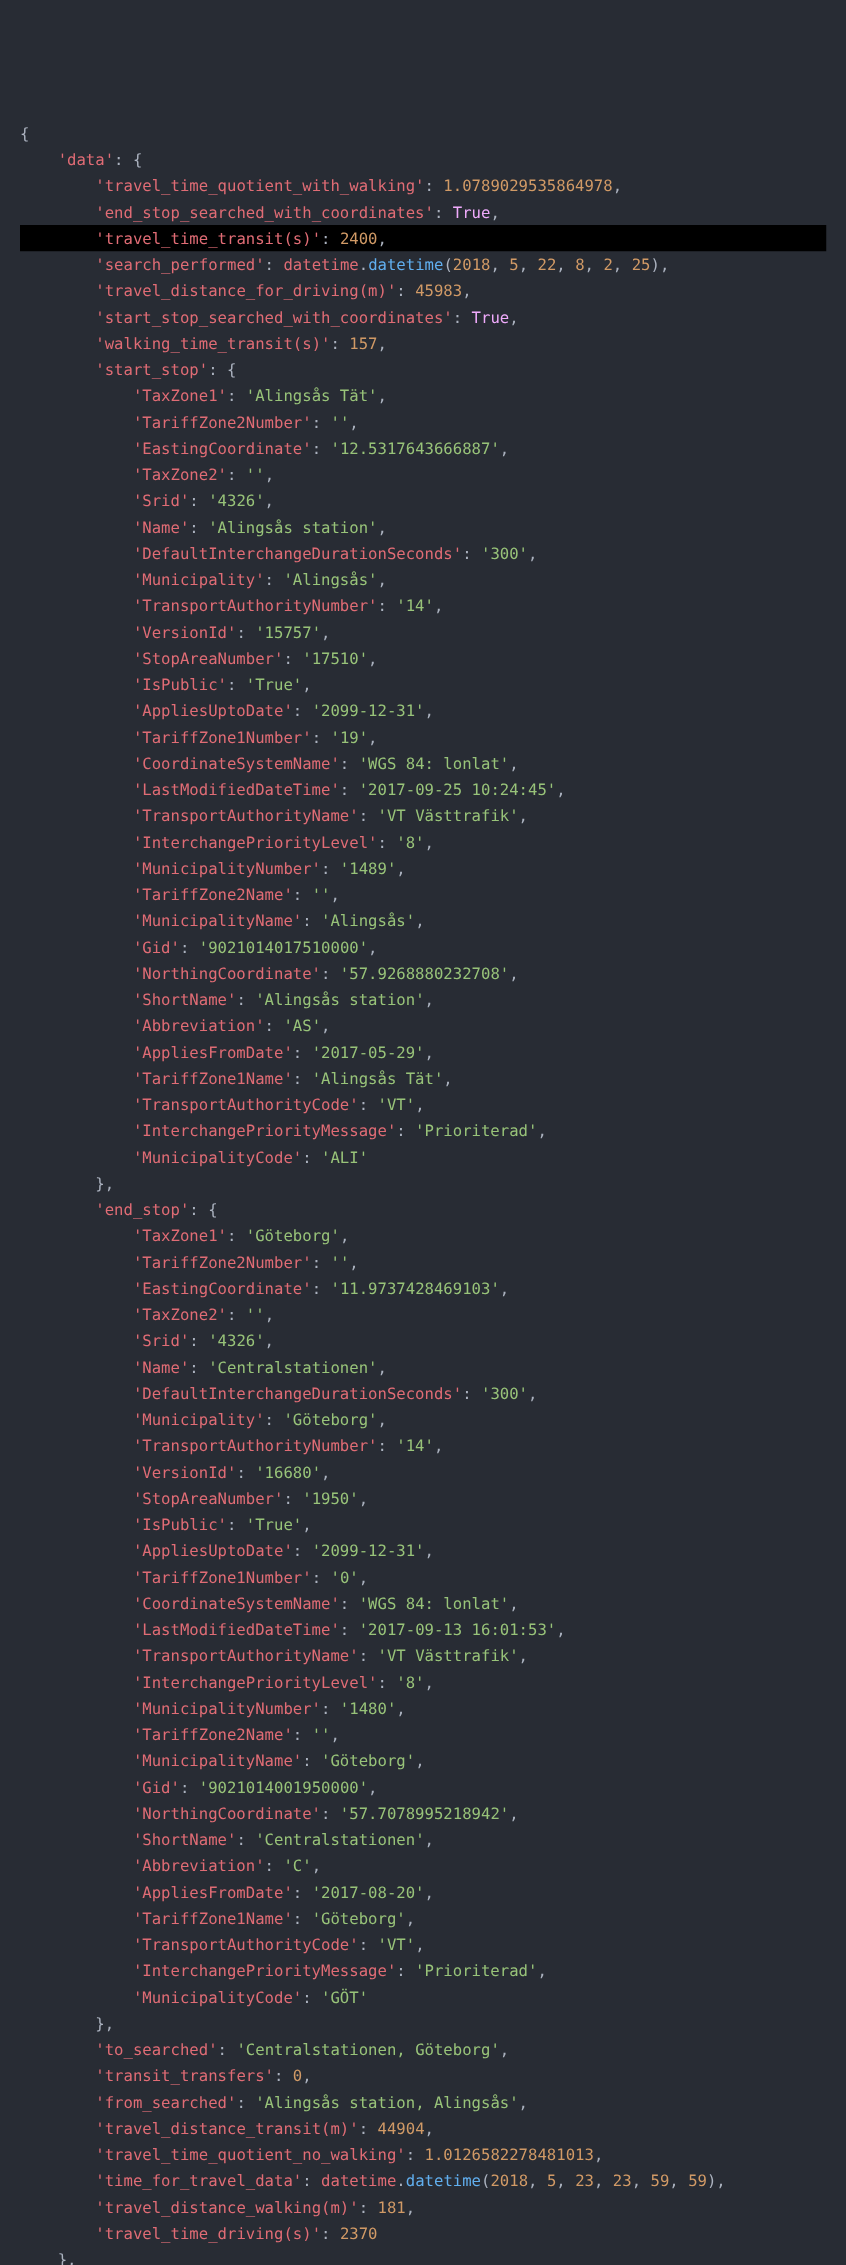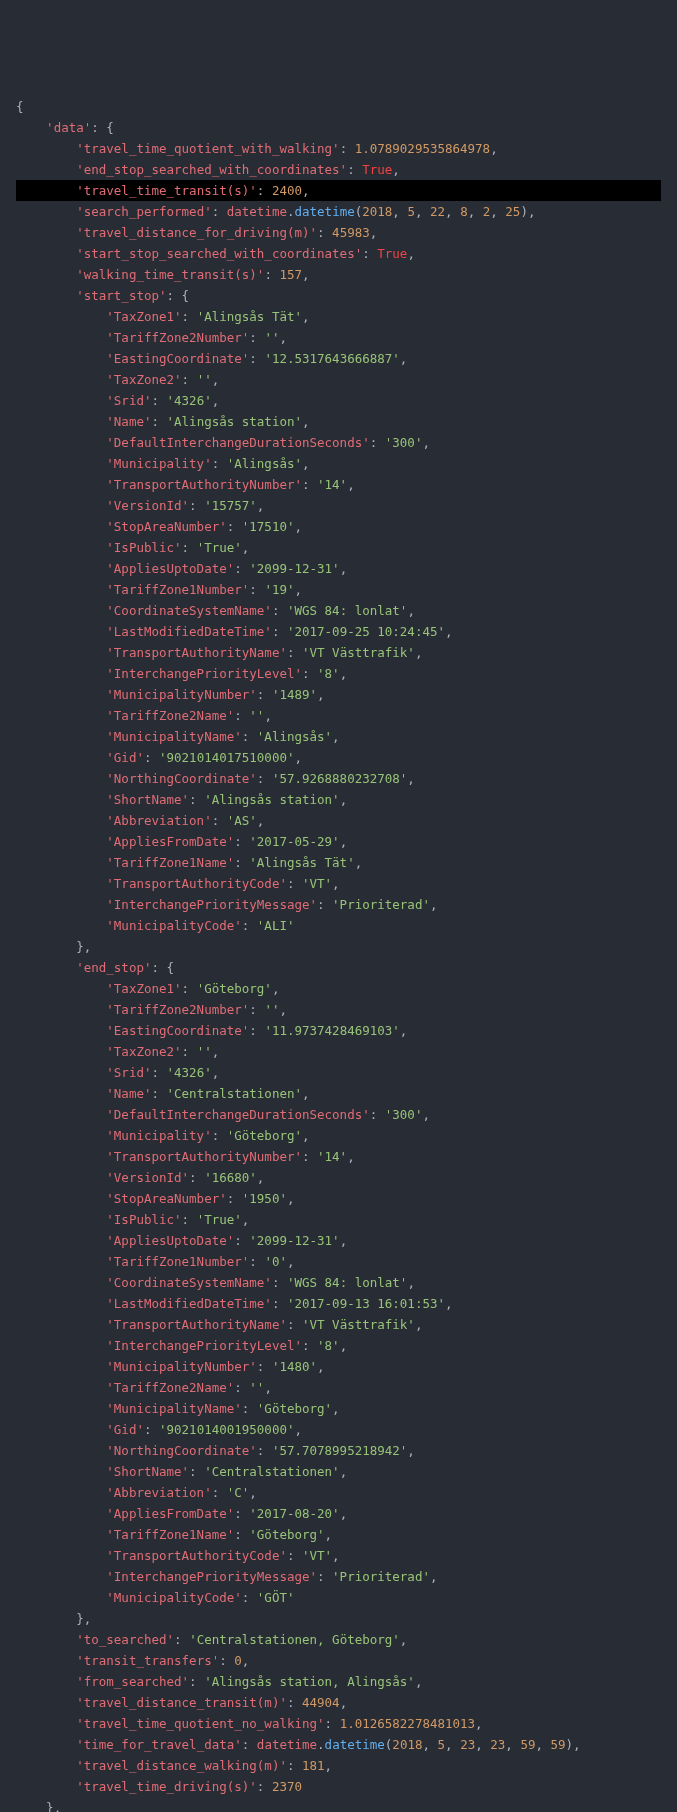--- a/index.html
+++ b/index.html
@@ -14,21 +14,21 @@
     width: 677px;
     box-sizing: border-box;
     overflow-x: hidden;
   }
   .line { display: block; }
   .hl { background: #000000; display: inline-block; width: 100%; }
   .p { color: #abb2bf; }        
   .k { color: #e06c75; }        
   .s { color: #98c379; }        
   .n { color: #d19a66; }        
-  .b { color: #ef4444; }        
+  .b { color: #f0abfc; }        
   .c1 { color: #e06c75; }       
   .c2 { color: #61afef; } 
 </style>
 </head>
 <body>
 
 
 
 <div id="code-root"><span class="line"><span class="p">{</span></span><span class="line">    <span class="k">'data'</span><span class="p">: {</span></span><span class="line">        <span class="k">'travel_time_quotient_with_walking'</span><span class="p">: </span><span class="n">1.0789029535864978</span><span class="p">,</span></span><span class="line">        <span class="k">'end_stop_searched_with_coordinates'</span><span class="p">: </span><span class="b">True</span><span class="p">,</span></span><span class="line hl">        <span class="k">'travel_time_transit(s)'</span><span class="p">: </span><span class="n">2400</span><span class="p">,</span></span><span class="line">        <span class="k">'search_performed'</span><span class="p">: </span><span class="c1">datetime</span><span class="p">.</span><span class="c2">datetime</span><span class="p">(</span><span class="n">2018</span><span class="p">, </span><span class="n">5</span><span class="p">, </span><span class="n">22</span><span class="p">, </span><span class="n">8</span><span class="p">, </span><span class="n">2</span><span class="p">, </span><span class="n">25</span><span class="p">)</span><span class="p">,</span></span><span class="line">        <span class="k">'travel_distance_for_driving(m)'</span><span class="p">: </span><span class="n">45983</span><span class="p">,</span></span><span class="line">        <span class="k">'start_stop_searched_with_coordinates'</span><span class="p">: </span><span class="b">True</span><span class="p">,</span></span><span class="line">        <span class="k">'walking_time_transit(s)'</span><span class="p">: </span><span class="n">157</span><span class="p">,</span></span><span class="line">        <span class="k">'start_stop'</span><span class="p">: {</span></span><span class="line">            <span class="k">'TaxZone1'</span><span class="p">: </span><span class="s">'Alingsås Tät'</span><span class="p">,</span></span><span class="line">            <span class="k">'TariffZone2Number'</span><span class="p">: </span><span class="s">''</span><span class="p">,</span></span><span class="line">            <span class="k">'EastingCoordinate'</span><span class="p">: </span><span class="s">'12.5317643666887'</span><span class="p">,</span></span><span class="line">            <span class="k">'TaxZone2'</span><span class="p">: </span><span class="s">''</span><span class="p">,</span></span><span class="line">            <span class="k">'Srid'</span><span class="p">: </span><span class="s">'4326'</span><span class="p">,</span></span><span class="line">            <span class="k">'Name'</span><span class="p">: </span><span class="s">'Alingsås station'</span><span class="p">,</span></span><span class="line">            <span class="k">'DefaultInterchangeDurationSeconds'</span><span class="p">: </span><span class="s">'300'</span><span class="p">,</span></span><span class="line">            <span class="k">'Municipality'</span><span class="p">: </span><span class="s">'Alingsås'</span><span class="p">,</span></span><span class="line">            <span class="k">'TransportAuthorityNumber'</span><span class="p">: </span><span class="s">'14'</span><span class="p">,</span></span><span class="line">            <span class="k">'VersionId'</span><span class="p">: </span><span class="s">'15757'</span><span class="p">,</span></span><span class="line">            <span class="k">'StopAreaNumber'</span><span class="p">: </span><span class="s">'17510'</span><span class="p">,</span></span><span class="line">            <span class="k">'IsPublic'</span><span class="p">: </span><span class="s">'True'</span><span class="p">,</span></span><span class="line">            <span class="k">'AppliesUptoDate'</span><span class="p">: </span><span class="s">'2099-12-31'</span><span class="p">,</span></span><span class="line">            <span class="k">'TariffZone1Number'</span><span class="p">: </span><span class="s">'19'</span><span class="p">,</span></span><span class="line">            <span class="k">'CoordinateSystemName'</span><span class="p">: </span><span class="s">'WGS 84: lonlat'</span><span class="p">,</span></span><span class="line">            <span class="k">'LastModifiedDateTime'</span><span class="p">: </span><span class="s">'2017-09-25 10:24:45'</span><span class="p">,</span></span><span class="line">            <span class="k">'TransportAuthorityName'</span><span class="p">: </span><span class="s">'VT Västtrafik'</span><span class="p">,</span></span><span class="line">            <span class="k">'InterchangePriorityLevel'</span><span class="p">: </span><span class="s">'8'</span><span class="p">,</span></span><span class="line">            <span class="k">'MunicipalityNumber'</span><span class="p">: </span><span class="s">'1489'</span><span class="p">,</span></span><span class="line">            <span class="k">'TariffZone2Name'</span><span class="p">: </span><span class="s">''</span><span class="p">,</span></span><span class="line">            <span class="k">'MunicipalityName'</span><span class="p">: </span><span class="s">'Alingsås'</span><span class="p">,</span></span><span class="line">            <span class="k">'Gid'</span><span class="p">: </span><span class="s">'9021014017510000'</span><span class="p">,</span></span><span class="line">            <span class="k">'NorthingCoordinate'</span><span class="p">: </span><span class="s">'57.9268880232708'</span><span class="p">,</span></span><span class="line">            <span class="k">'ShortName'</span><span class="p">: </span><span class="s">'Alingsås station'</span><span class="p">,</span></span><span class="line">            <span class="k">'Abbreviation'</span><span class="p">: </span><span class="s">'AS'</span><span class="p">,</span></span><span class="line">            <span class="k">'AppliesFromDate'</span><span class="p">: </span><span class="s">'2017-05-29'</span><span class="p">,</span></span><span class="line">            <span class="k">'TariffZone1Name'</span><span class="p">: </span><span class="s">'Alingsås Tät'</span><span class="p">,</span></span><span class="line">            <span class="k">'TransportAuthorityCode'</span><span class="p">: </span><span class="s">'VT'</span><span class="p">,</span></span><span class="line">            <span class="k">'InterchangePriorityMessage'</span><span class="p">: </span><span class="s">'Prioriterad'</span><span class="p">,</span></span><span class="line">            <span class="k">'MunicipalityCode'</span><span class="p">: </span><span class="s">'ALI'</span></span><span class="line">        <span class="p">},</span></span><span class="line">        <span class="k">'end_stop'</span><span class="p">: {</span></span><span class="line">            <span class="k">'TaxZone1'</span><span class="p">: </span><span class="s">'Göteborg'</span><span class="p">,</span></span><span class="line">            <span class="k">'TariffZone2Number'</span><span class="p">: </span><span class="s">''</span><span class="p">,</span></span><span class="line">            <span class="k">'EastingCoordinate'</span><span class="p">: </span><span class="s">'11.9737428469103'</span><span class="p">,</span></span><span class="line">            <span class="k">'TaxZone2'</span><span class="p">: </span><span class="s">''</span><span class="p">,</span></span><span class="line">            <span class="k">'Srid'</span><span class="p">: </span><span class="s">'4326'</span><span class="p">,</span></span><span class="line">            <span class="k">'Name'</span><span class="p">: </span><span class="s">'Centralstationen'</span><span class="p">,</span></span><span class="line">            <span class="k">'DefaultInterchangeDurationSeconds'</span><span class="p">: </span><span class="s">'300'</span><span class="p">,</span></span><span class="line">            <span class="k">'Municipality'</span><span class="p">: </span><span class="s">'Göteborg'</span><span class="p">,</span></span><span class="line">            <span class="k">'TransportAuthorityNumber'</span><span class="p">: </span><span class="s">'14'</span><span class="p">,</span></span><span class="line">            <span class="k">'VersionId'</span><span class="p">: </span><span class="s">'16680'</span><span class="p">,</span></span><span class="line">            <span class="k">'StopAreaNumber'</span><span class="p">: </span><span class="s">'1950'</span><span class="p">,</span></span><span class="line">            <span class="k">'IsPublic'</span><span class="p">: </span><span class="s">'True'</span><span class="p">,</span></span><span class="line">            <span class="k">'AppliesUptoDate'</span><span class="p">: </span><span class="s">'2099-12-31'</span><span class="p">,</span></span><span class="line">            <span class="k">'TariffZone1Number'</span><span class="p">: </span><span class="s">'0'</span><span class="p">,</span></span><span class="line">            <span class="k">'CoordinateSystemName'</span><span class="p">: </span><span class="s">'WGS 84: lonlat'</span><span class="p">,</span></span><span class="line">            <span class="k">'LastModifiedDateTime'</span><span class="p">: </span><span class="s">'2017-09-13 16:01:53'</span><span class="p">,</span></span><span class="line">            <span class="k">'TransportAuthorityName'</span><span class="p">: </span><span class="s">'VT Västtrafik'</span><span class="p">,</span></span><span class="line">            <span class="k">'InterchangePriorityLevel'</span><span class="p">: </span><span class="s">'8'</span><span class="p">,</span></span><span class="line">            <span class="k">'MunicipalityNumber'</span><span class="p">: </span><span class="s">'1480'</span><span class="p">,</span></span><span class="line">            <span class="k">'TariffZone2Name'</span><span class="p">: </span><span class="s">''</span><span class="p">,</span></span><span class="line">            <span class="k">'MunicipalityName'</span><span class="p">: </span><span class="s">'Göteborg'</span><span class="p">,</span></span><span class="line">            <span class="k">'Gid'</span><span class="p">: </span><span class="s">'9021014001950000'</span><span class="p">,</span></span><span class="line">            <span class="k">'NorthingCoordinate'</span><span class="p">: </span><span class="s">'57.7078995218942'</span><span class="p">,</span></span><span class="line">            <span class="k">'ShortName'</span><span class="p">: </span><span class="s">'Centralstationen'</span><span class="p">,</span></span><span class="line">            <span class="k">'Abbreviation'</span><span class="p">: </span><span class="s">'C'</span><span class="p">,</span></span><span class="line">            <span class="k">'AppliesFromDate'</span><span class="p">: </span><span class="s">'2017-08-20'</span><span class="p">,</span></span><span class="line">            <span class="k">'TariffZone1Name'</span><span class="p">: </span><span class="s">'Göteborg'</span><span class="p">,</span></span><span class="line">            <span class="k">'TransportAuthorityCode'</span><span class="p">: </span><span class="s">'VT'</span><span class="p">,</span></span><span class="line">            <span class="k">'InterchangePriorityMessage'</span><span class="p">: </span><span class="s">'Prioriterad'</span><span class="p">,</span></span><span class="line">            <span class="k">'MunicipalityCode'</span><span class="p">: </span><span class="s">'GÖT'</span></span><span class="line">        <span class="p">},</span></span><span class="line">        <span class="k">'to_searched'</span><span class="p">: </span><span class="s">'Centralstationen, Göteborg'</span><span class="p">,</span></span><span class="line">        <span class="k">'transit_transfers'</span><span class="p">: </span><span class="n">0</span><span class="p">,</span></span><span class="line">        <span class="k">'from_searched'</span><span class="p">: </span><span class="s">'Alingsås station, Alingsås'</span><span class="p">,</span></span><span class="line">        <span class="k">'travel_distance_transit(m)'</span><span class="p">: </span><span class="n">44904</span><span class="p">,</span></span><span class="line">        <span class="k">'travel_time_quotient_no_walking'</span><span class="p">: </span><span class="n">1.0126582278481013</span><span class="p">,</span></span><span class="line">        <span class="k">'time_for_travel_data'</span><span class="p">: </span><span class="c1">datetime</span><span class="p">.</span><span class="c2">datetime</span><span class="p">(</span><span class="n">2018</span><span class="p">, </span><span class="n">5</span><span class="p">, </span><span class="n">23</span><span class="p">, </span><span class="n">23</span><span class="p">, </span><span class="n">59</span><span class="p">, </span><span class="n">59</span><span class="p">)</span><span class="p">,</span></span><span class="line">        <span class="k">'travel_distance_walking(m)'</span><span class="p">: </span><span class="n">181</span><span class="p">,</span></span><span class="line">        <span class="k">'travel_time_driving(s)'</span><span class="p">: </span><span class="n">2370</span></span><span class="line">    <span class="p">},</span></span></div>
 

